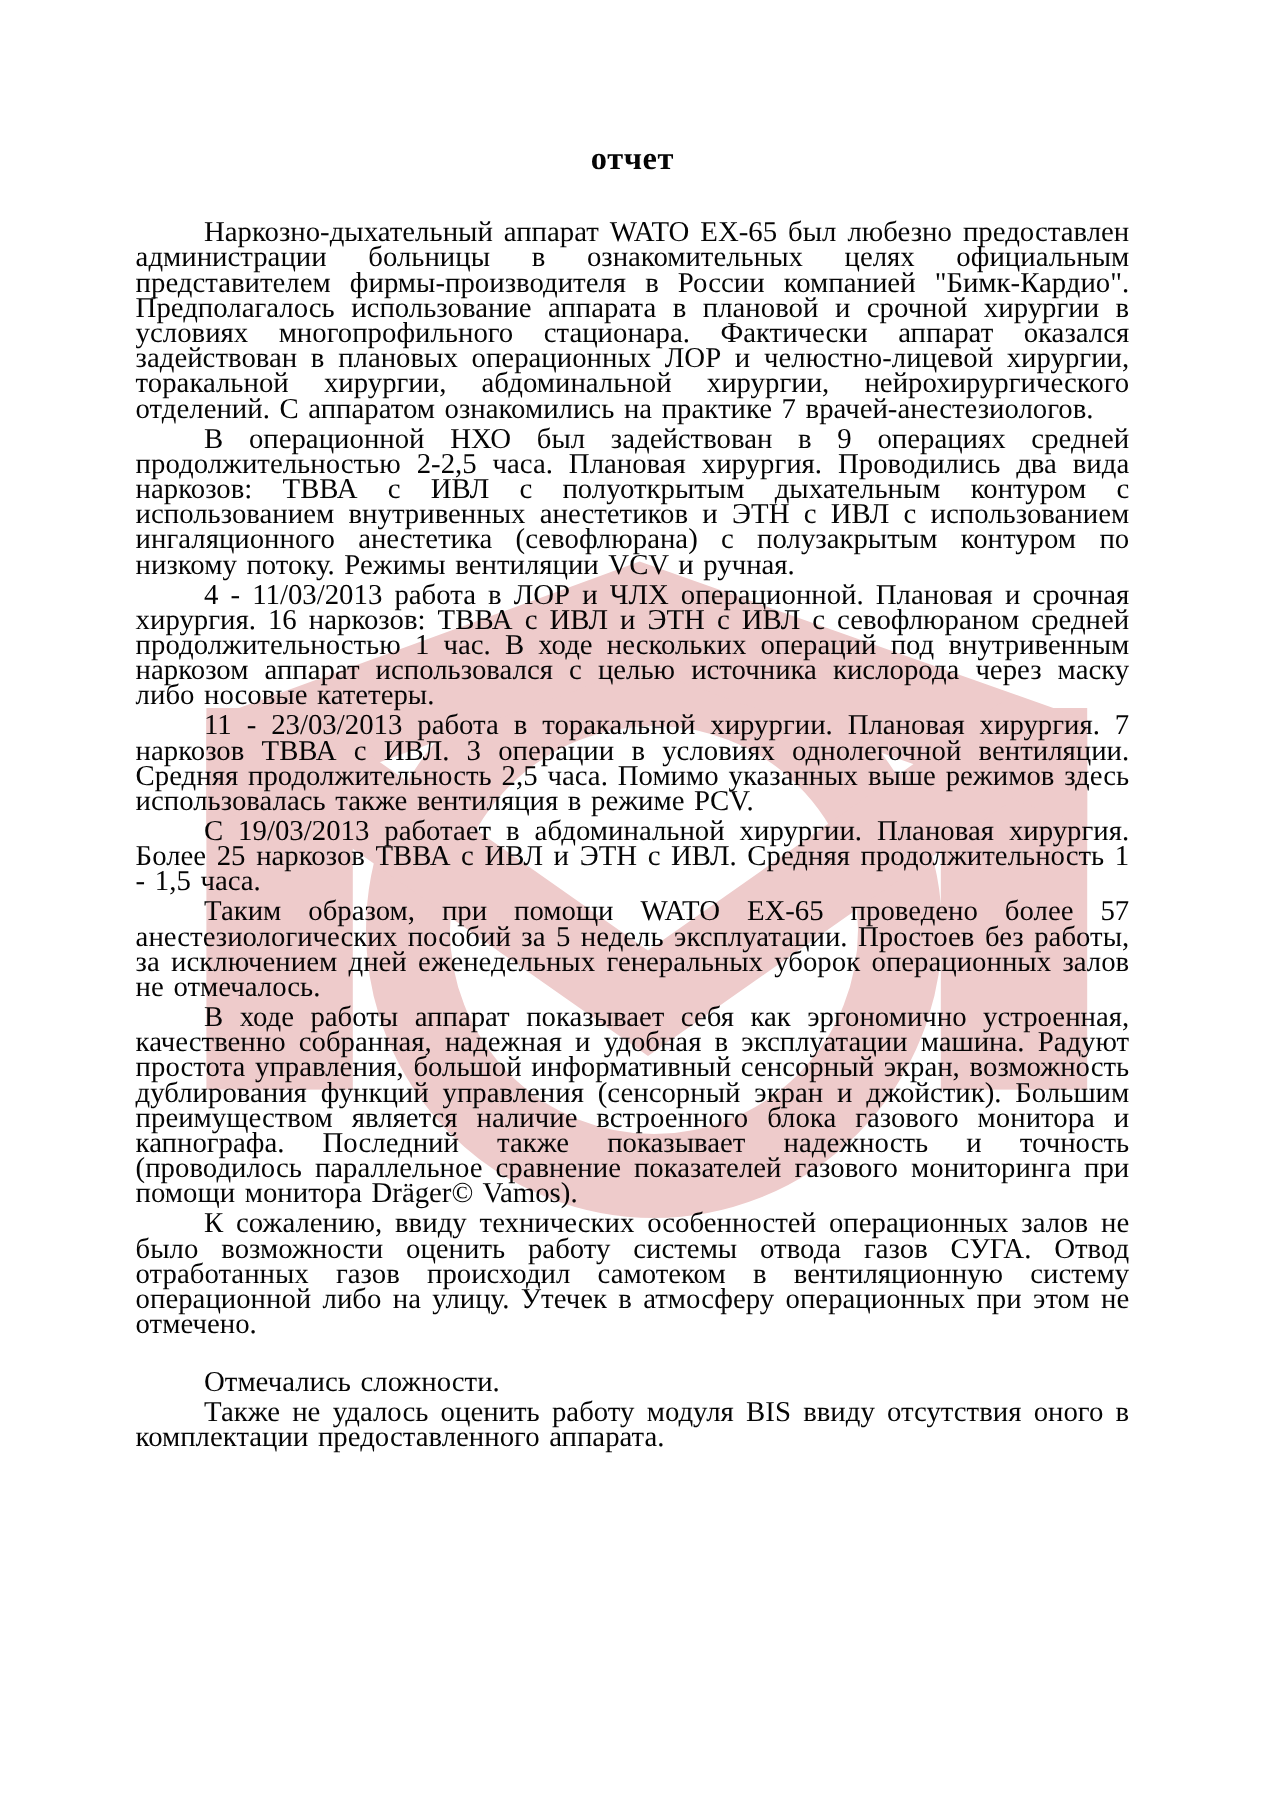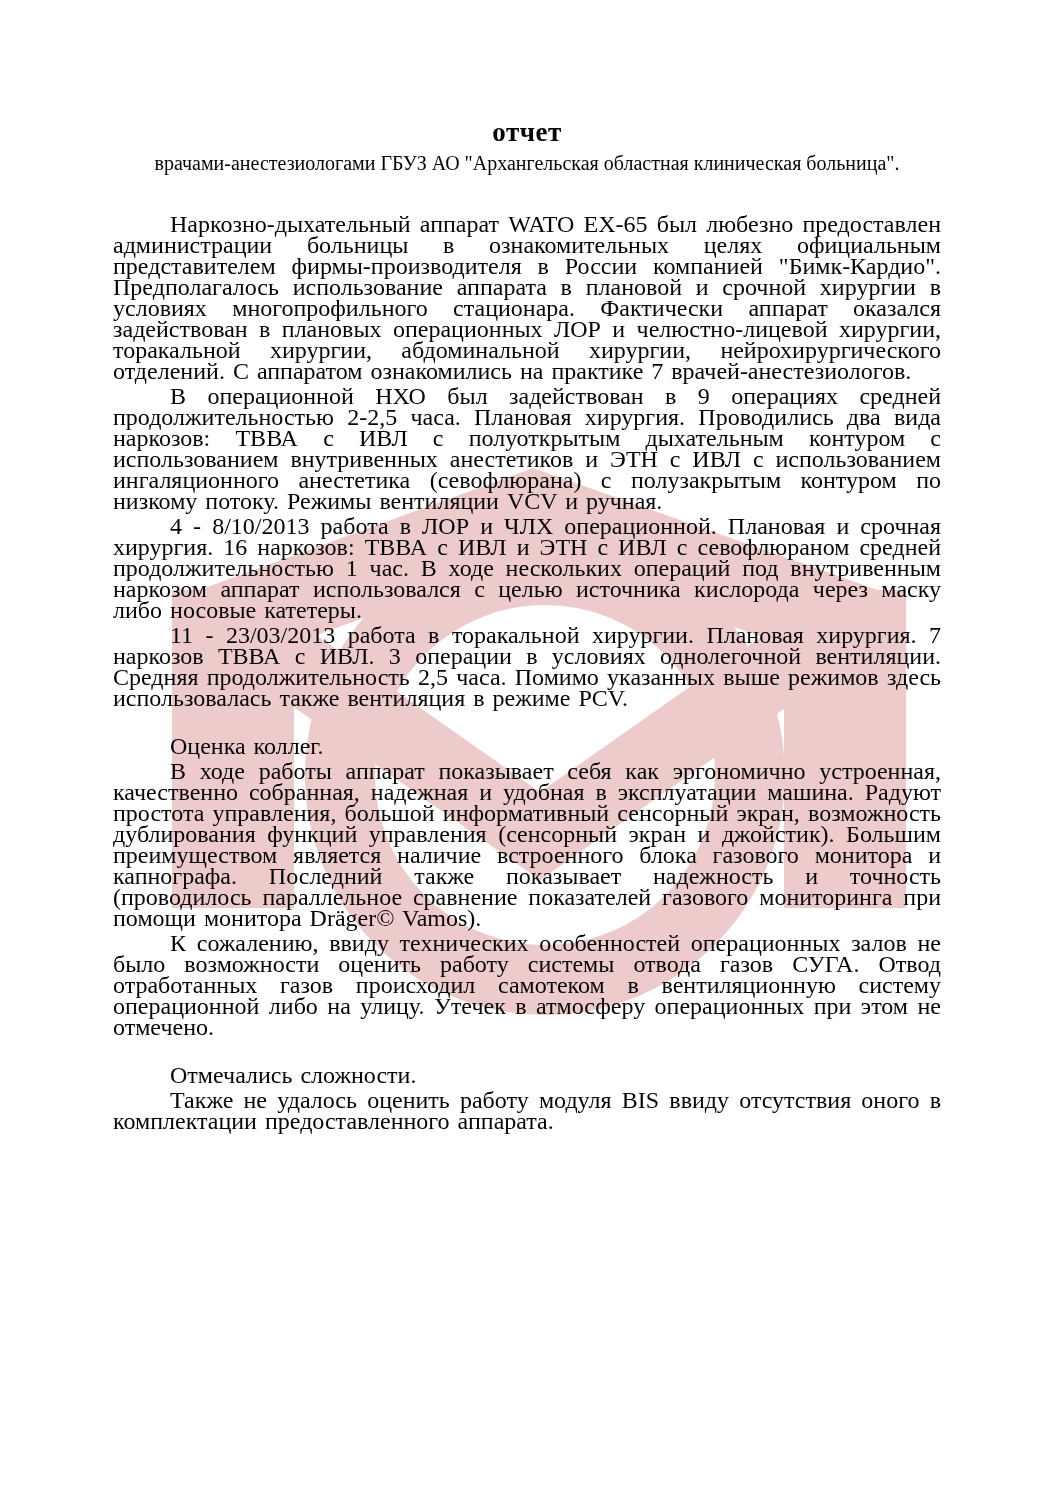--- a/index.html
+++ b/index.html
@@ -87,36 +87,36 @@
       <path d="M 238 580 L 540 792 L 842 580 L 842 668 L 540 880 L 238 668 Z" fill="#eecbcb"></path>
     </g>
   </svg>
 
   <div class="content">
 
     <h1 class="doc-title">отчет</h1>
 
 
 
-    <p class="subtitle">врачами-анестезиологами ГБУЗ АО "Архангельская областная клиническая больница".</p>
 
     <div class="body-text">
 
         <p class="para">Наркозно-дыхательный аппарат WATO EX-65 был любезно предоставлен администрации больницы в ознакомительных целях официальным представителем фирмы-производителя в России компанией "Бимк-Кардио". Предполагалось использование аппарата в плановой и срочной хирургии в условиях многопрофильного стационара. Фактически аппарат оказался задействован в плановых операционных ЛОР и челюстно-лицевой хирургии, торакальной хирургии, абдоминальной хирургии, нейрохирургического отделений. С аппаратом ознакомились на практике 7 врачей-анестезиологов.</p>
 
 
         <p class="para">В операционной НХО был задействован в 9 операциях средней продолжительностью 2-2,5 часа. Плановая хирургия. Проводились два вида наркозов: ТВВА с ИВЛ с полуоткрытым дыхательным контуром с использованием внутривенных анестетиков и ЭТН с ИВЛ с использованием ингаляционного анестетика (севофлюрана) с полузакрытым контуром по низкому потоку. Режимы вентиляции VCV и ручная.</p>
 
-        <p class="para">4 - 8/10/2013 работа в ЛОР и ЧЛХ операционной. Плановая и срочная хирургия. 16 наркозов: ТВВА с ИВЛ и ЭТН с ИВЛ с севофлюраном средней продолжительностью 1 час. В ходе нескольких операций под внутривенным наркозом аппарат использовался с целью источника кислорода через маску либо носовые катетеры.</p>
+        <p class="para">4 - 11/03/2013 работа в ЛОР и ЧЛХ операционной. Плановая и срочная хирургия. 16 наркозов: ТВВА с ИВЛ и ЭТН с ИВЛ с севофлюраном средней продолжительностью 1 час. В ходе нескольких операций под внутривенным наркозом аппарат использовался с целью источника кислорода через маску либо носовые катетеры.</p>
 
         <p class="para">11 - 23/03/2013 работа в торакальной хирургии. Плановая хирургия. 7 наркозов ТВВА с ИВЛ. 3 операции в условиях однолегочной вентиляции. Средняя продолжительность 2,5 часа. Помимо указанных выше режимов здесь использовалась также вентиляция в режиме PCV.</p>
 
+        <p class="para">С 19/03/2013 работает в абдоминальной хирургии. Плановая хирургия. Более 25 наркозов ТВВА с ИВЛ и ЭТН с ИВЛ. Средняя продолжительность 1 - 1,5 часа.</p>
 
+        <p class="para">Таким образом, при помощи WATO EX-65 проведено более 57 анестезиологических пособий за 5 недель эксплуатации. Простоев без работы, за исключением дней еженедельных генеральных уборок операционных залов не отмечалось.</p>
 
-        <p class="para gap-before">Оценка коллег.</p>
 
         <p class="para">В ходе работы аппарат показывает себя как эргономично устроенная, качественно собранная, надежная и удобная в эксплуатации машина. Радуют простота управления, большой информативный сенсорный экран, возможность дублирования функций управления (сенсорный экран и джойстик). Большим преимуществом является наличие встроенного  блока газового монитора и капнографа. Последний также показывает надежность и точность (проводилось параллельное сравнение показателей газового мониторинга при помощи монитора Dräger© Vamos).</p>
 
         <p class="para">К сожалению, ввиду технических особенностей операционных залов не было возможности оценить работу системы отвода газов СУГА. Отвод отработанных газов происходил самотеком в вентиляционную систему операционной либо на улицу. Утечек в атмосферу операционных при этом не отмечено.</p>
 
         <p class="para gap-before">Отмечались сложности.</p>
 
         <p class="para">Также не удалось оценить работу модуля BIS ввиду отсутствия оного в комплектации предоставленного аппарата.</p>
       </div>
 

